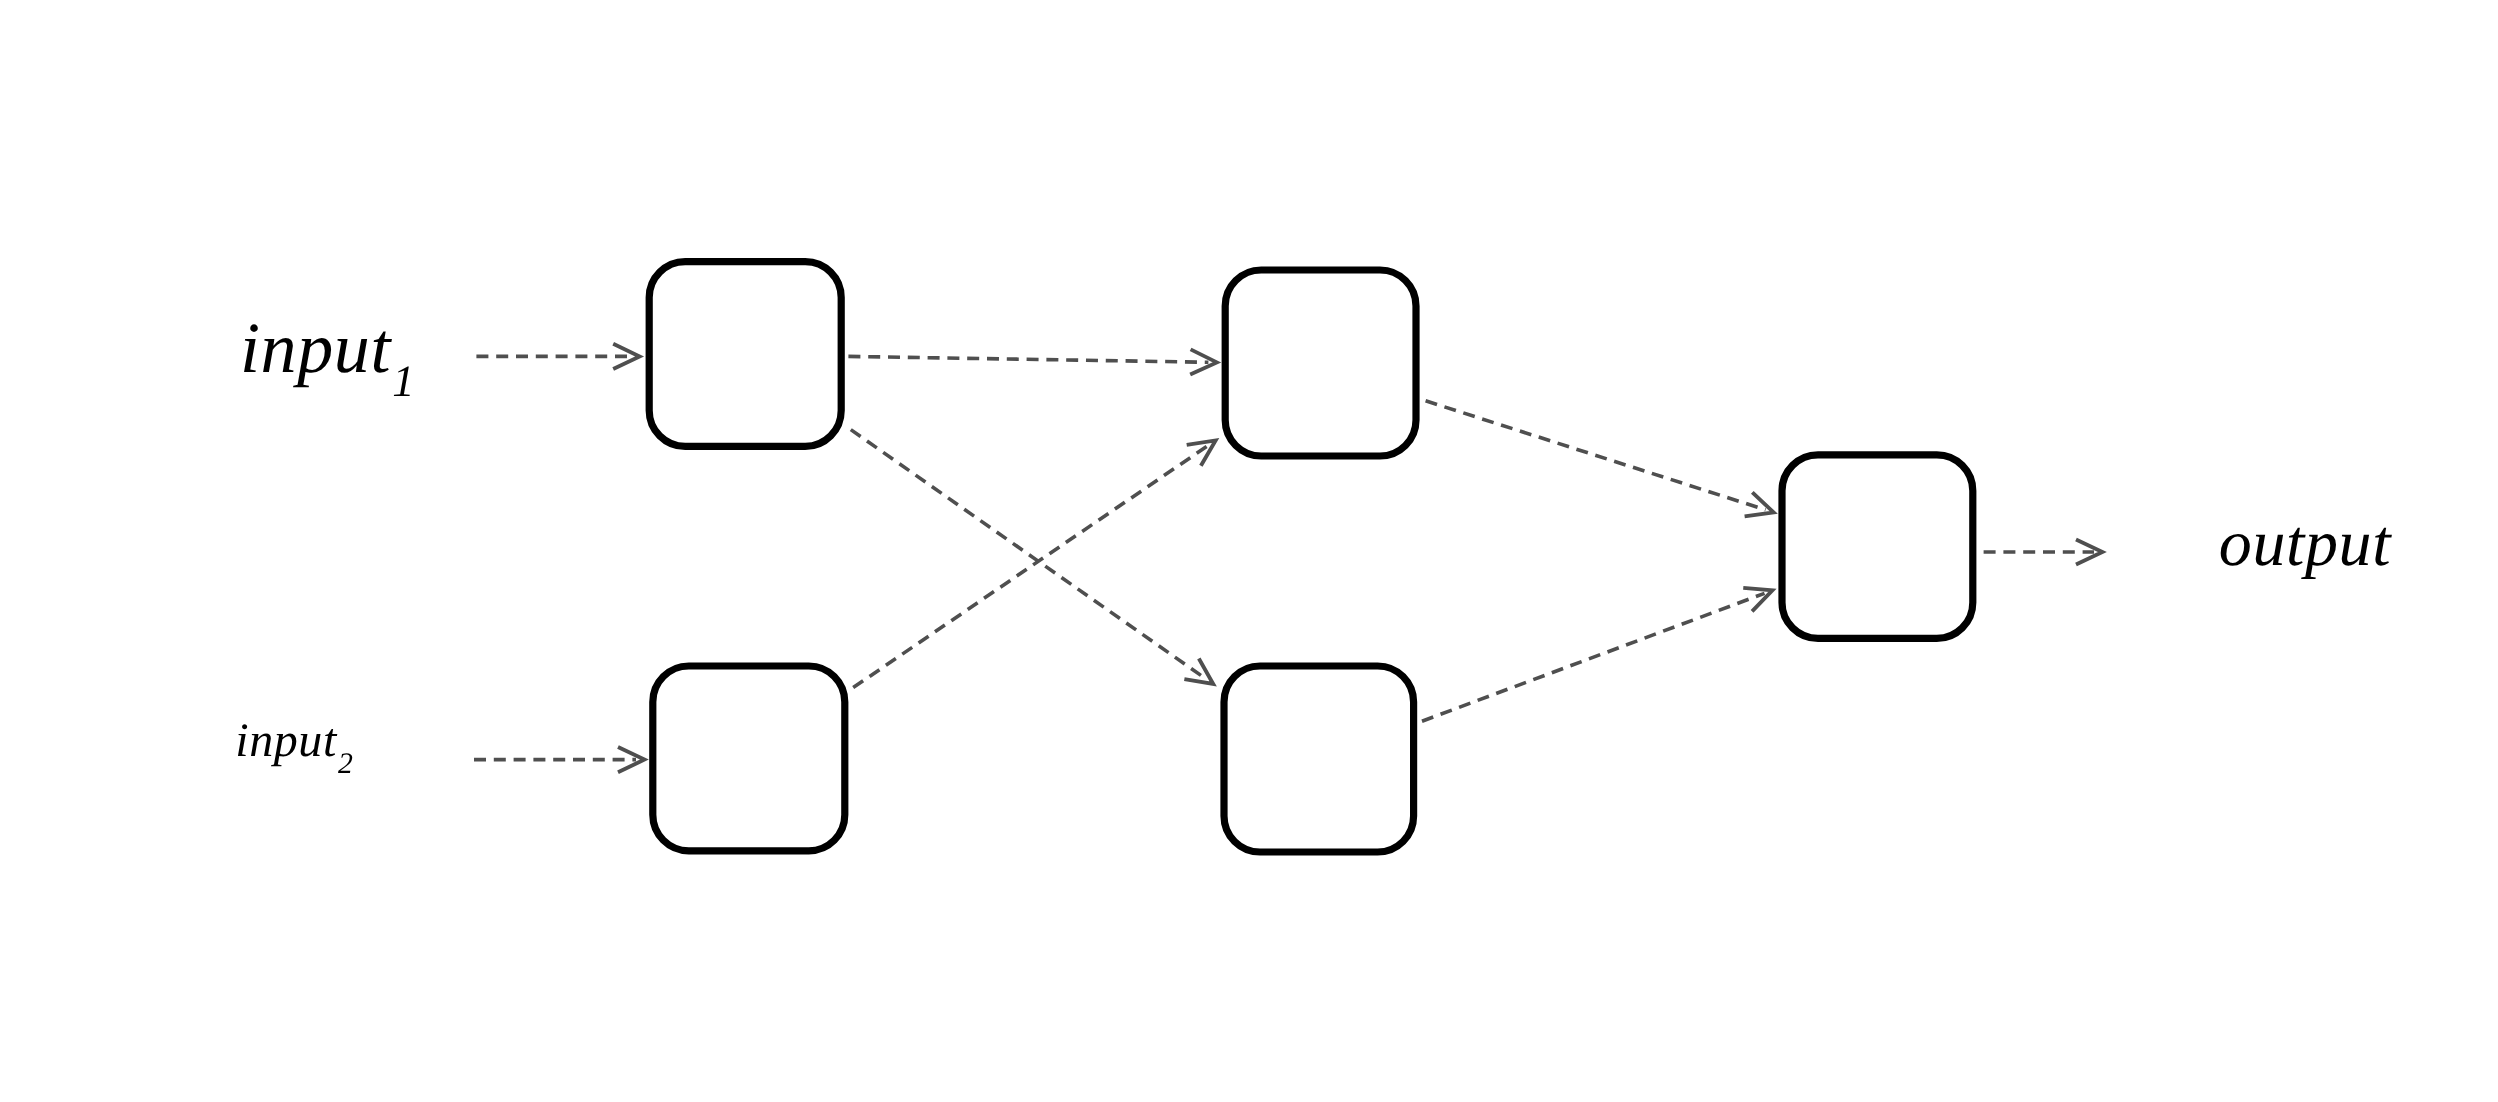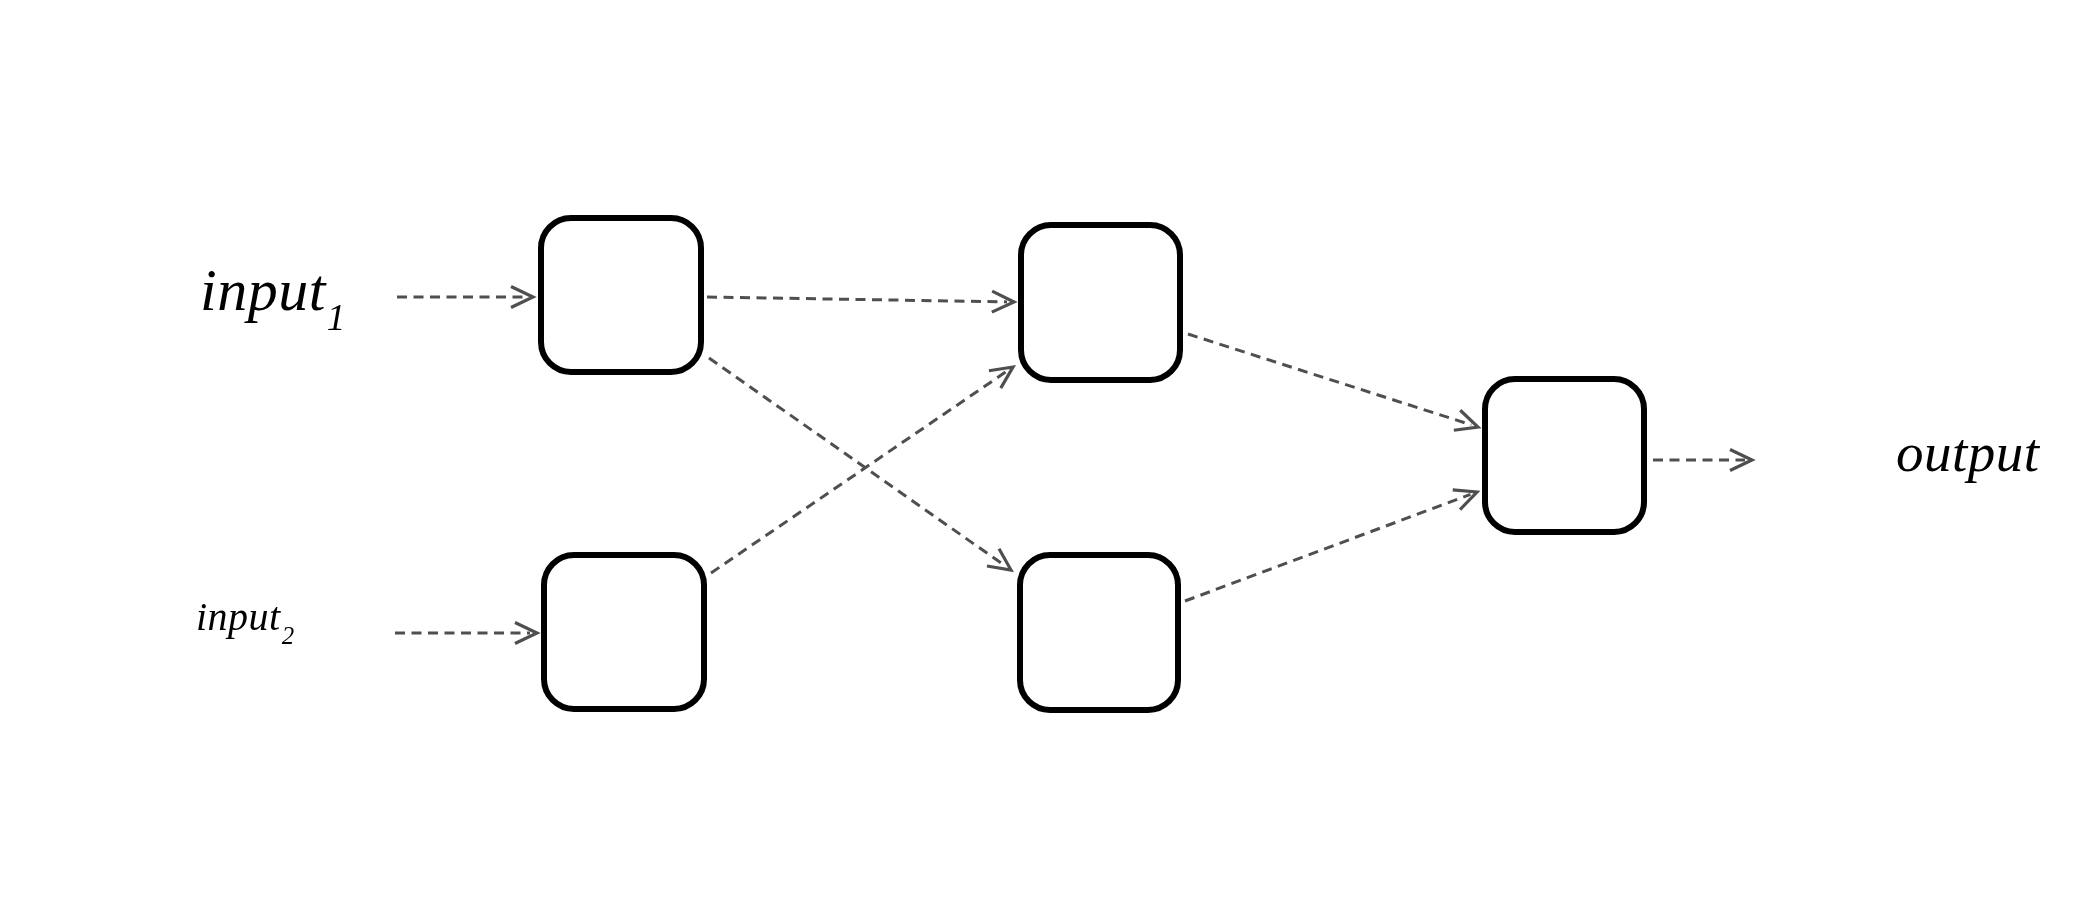--- a/index.html
+++ b/index.html
@@ -37,21 +37,21 @@
   .fig-label {
     position: absolute;
     font-style: italic;
     color: #000000;
     line-height: 1;
     white-space: nowrap;
     letter-spacing: 0.5px;
   }
   .label-input1 { left: 200px; top: 260px; font-size: 60px; }
   .label-input2 { left: 196px; top: 597px; font-size: 40px; }
-  .label-output { left: 1896px; top: 425px; font-size: 55px; }
+  .label-output { left: 1849px; top: 425px; font-size: 55px; }
   .sub {
     font-size: 0.62em;
     position: relative;
     top: 0.55em;
     margin-left: 1px;
   }
 </style>
 </head>
 <body>
 

